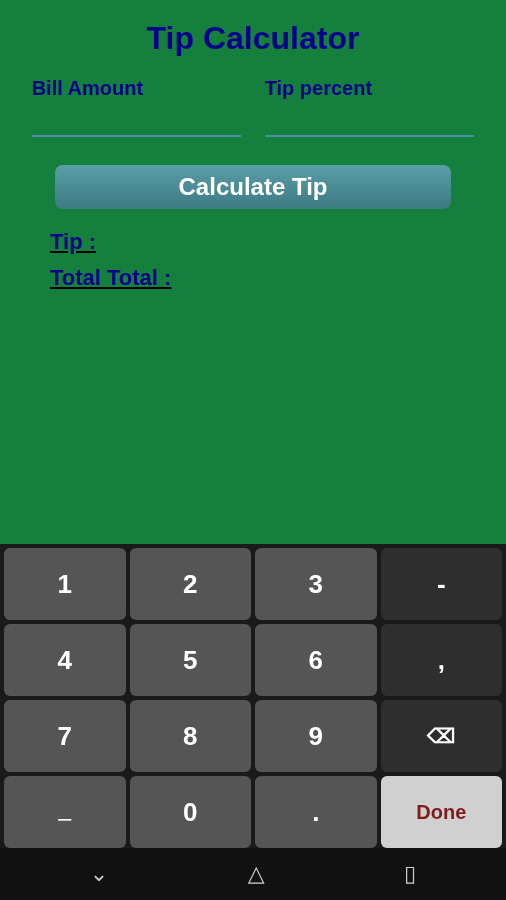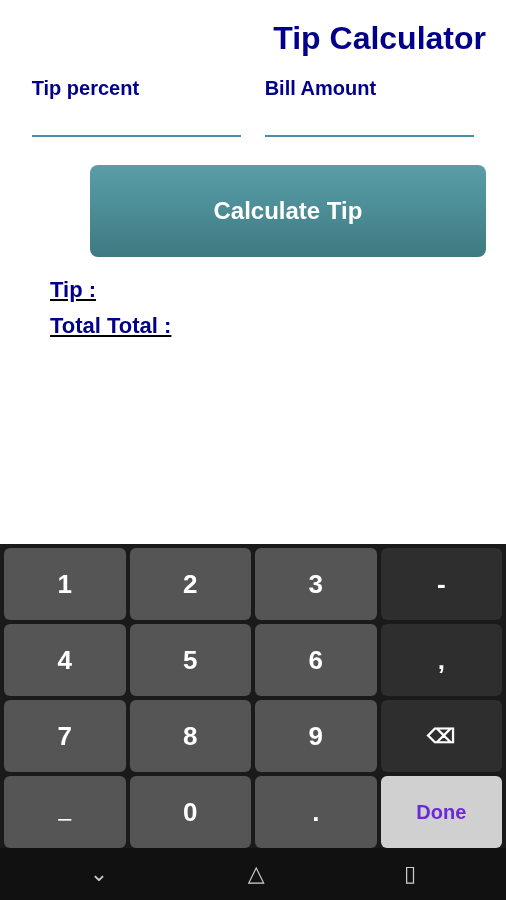--- a/index.html
+++ b/index.html
@@ -8,25 +8,25 @@
       height: 900px;
       overflow: hidden;
       font-family: Arial, sans-serif;
       background: #c8a876;
       display: flex;
       flex-direction: column;
     }
 
     
     .app-area {
-      background: #ffffff;
+      background: #15803d;
       flex: 1;
       display: flex;
       flex-direction: column;
-      align-items: flex-end;
+      align-items: center;
       padding: 20px 20px 10px 20px;
     }
 
     .app-title {
       font-size: 32px;
       font-weight: bold;
       color: #00008b;
       margin-bottom: 20px;
       text-align: center;
     }
@@ -60,21 +60,21 @@
       border-bottom: 2px solid #4a90a4;
       outline: none;
       font-size: 18px;
       color: #333;
       padding: 4px 2px;
     }
 
     .calculate-btn {
       margin-top: 18px;
       width: 85%;
-      padding: 32px;
+      padding: 8px;
       background: linear-gradient(to bottom, #5a9ea8, #3d7a82);
       border: none;
       border-radius: 8px;
       color: #fff;
       font-size: 24px;
       font-weight: bold;
       cursor: pointer;
       text-align: center;
     }
 
@@ -132,21 +132,21 @@
       user-select: none;
       border: none;
     }
 
     .key.dark {
       background: #2e2e2e;
     }
 
     .key.done-key {
       background: #d0d0d0;
-      color: #6d28d9;
+      color: #7f1d1d;
       font-size: 20px;
       font-weight: bold;
     }
 
     .key.backspace-key {
       background: #2e2e2e;
       font-size: 20px;
     }
 
     .key.space-key {
@@ -171,25 +171,25 @@
     }
   </style>
 </head>
 <body>
 
 <div class="app-area">
   <h1 class="app-title">Tip Calculator</h1>
 
   <div class="inputs-row">
     <div class="input-group">
+      <label class="input-label">Bill Amount</label>
+      <input class="text-input" type="text" style="">
+    </div>
+    <div class="input-group">
       <label class="input-label">Tip percent</label>
-      <input class="text-input" type="text" style="">
-    </div>
-    <div class="input-group">
-      <label class="input-label">Bill Amount</label>
       <input class="text-input" type="text" style="">
     </div>
   </div>
 
   <button class="calculate-btn">Calculate Tip</button>
 
   <div class="result-area">
     <div class="result-tip">Tip :</div>
     <div class="result-total">Total Total :</div>
   </div>

